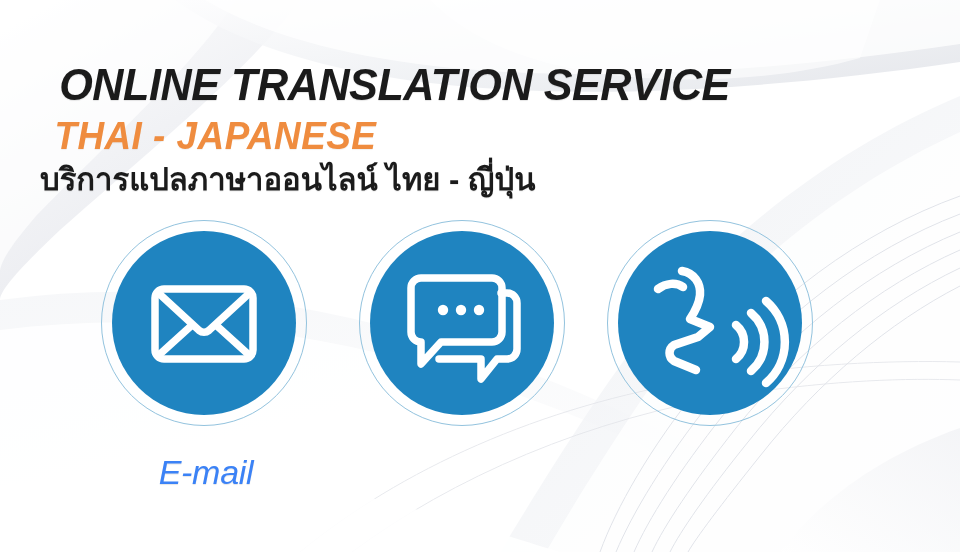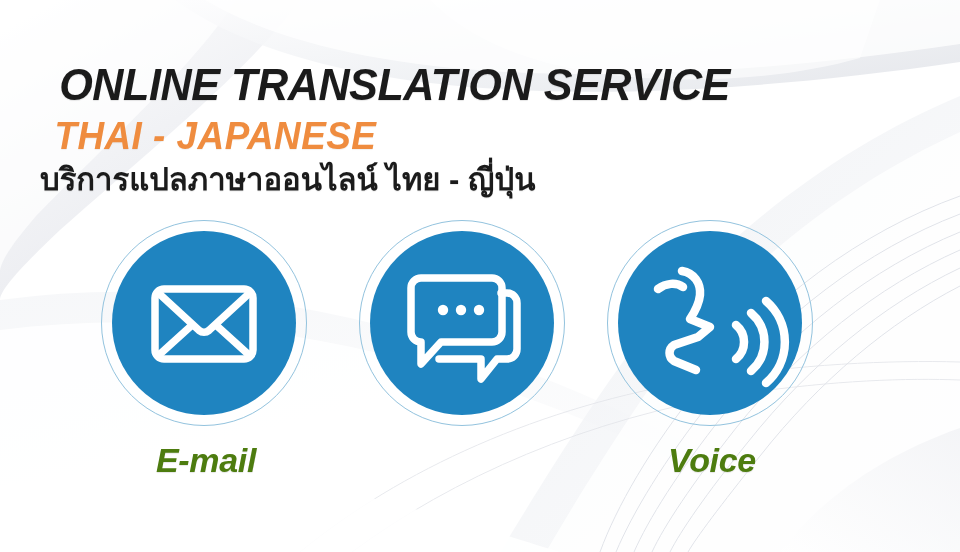--- a/index.html
+++ b/index.html
@@ -115,25 +115,25 @@
     box-sizing: border-box;
   }
   .disc svg {
     position: absolute;
     left: 0;
     top: 0;
     width: 184px;
     height: 184px;
   }
   .service-label {
-    margin-top: 10px;
+    margin-top: 22px;
     font-size: 34px;
-    font-weight: 700;
+    font-weight: 400;
     font-style: italic;
-    color: #4d7c0f;
+    color: #3b82f6;
     letter-spacing: -0.3px;
     text-shadow: 0 1px 1px rgba(0,0,0,0.10);
   }
 </style>
 </head>
 <body>
 
 <div id="banner">
 
   <svg id="bg-waves" viewBox="0 0 960 552" preserveAspectRatio="none" aria-hidden="true">
@@ -262,18 +262,17 @@
                          L56 114 C50 118 50 126 56 130
                          L78 139"></path>
 
                 <path d="M118 94 a22 22 0 0 1 0 34"></path>
                 <path d="M133 82 a38 38 0 0 1 0 58"></path>
                 <path d="M148 70 a54 54 0 0 1 0 82"></path>
               </g>
             </svg>
           </div>
         </div>
-        <div class="service-label">Voice</div>
       </div>
 
     </div>
   </div>
 </div>
 
 </body></html>

